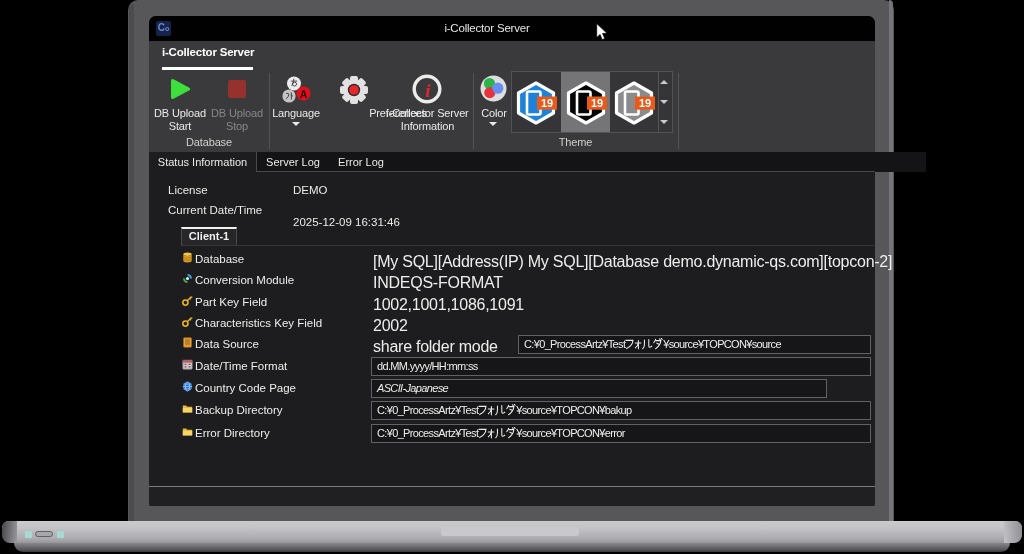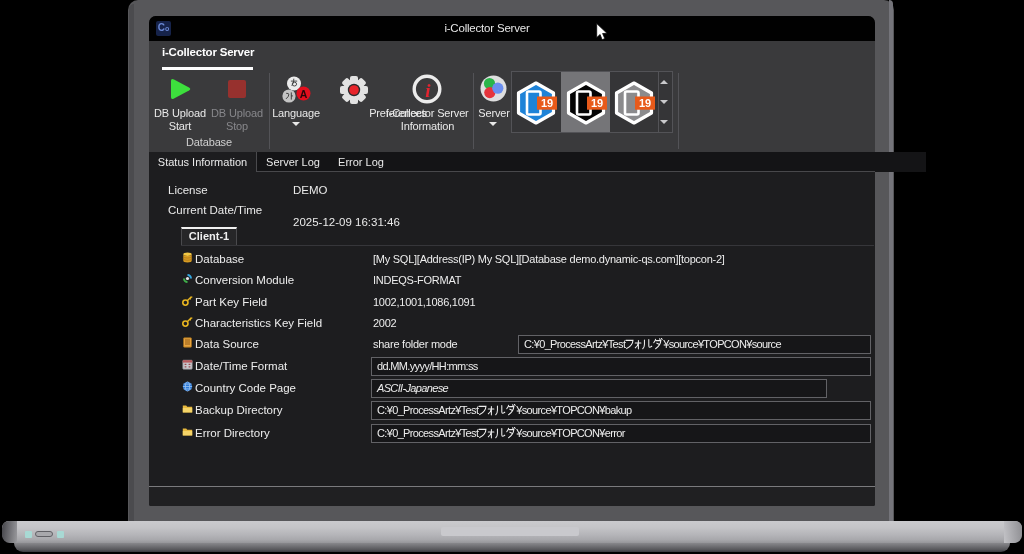--- a/index.html
+++ b/index.html
@@ -59,21 +59,21 @@
 
 
 #ctab { left:32px; top:55px; width:56px; height:18px; z-index:3; background:#262628;
   border-top:2px solid #f0f0f0; border-left:1px solid #4a4a4d; border-right:1px solid #4a4a4d;
   color:#f0f0f0; font-size:11px; font-weight:bold; text-align:center; line-height:15px; }
 #pageline { left:32px; top:73px; width:693px; height:1px; background:#36363a; }
 
 .frow { left:33px; height:22px; }
 .ficon { position:absolute; left:0; top:3px; width:11px; height:11px; }
 .flabel { position:absolute; left:13px; top:4px; color:#ededed; font-size:11.5px; white-space:nowrap; }
-.fval { position:absolute; left:191px; top:4px; color:#ededed; font-size:11px; letter-spacing:-0.25px; white-space:nowrap; }
+.fval { position:absolute; left:191px; top:4px; color:#ededed; font-size:16px; letter-spacing:-0.25px; white-space:nowrap; }
 .kana { display:inline-block; vertical-align:-2px; }
 .tbox { position:absolute; background:#161618; border:1px solid #626266; height:19px; top:1px;
   color:#ededed; font-size:11px; letter-spacing:-0.65px; line-height:17px; padding-left:5px; white-space:nowrap; }
 </style>
 </head>
 <body>
 <div id="stage">
   <div class="abs" id="bezel"></div>
   <div class="abs" id="bezel-edge"></div>
   <div class="abs" id="bezel-hl"></div>
@@ -145,21 +145,21 @@
       </svg>
       <div class="abs biglabel" style="left:220px; top:66px; width:117px;">i-Collector Server<br>Information</div>
       <div class="abs gsep" style="left:324px;"></div>
 
       <svg class="abs" style="left:331px; top:34px;" width="27" height="27" viewBox="0 0 27 27">
         <circle cx="13.5" cy="13.5" r="13" fill="#dededf"></circle>
         <circle cx="9.5" cy="8.5" r="5.6" fill="#2ab54a"></circle>
         <circle cx="9.8" cy="17.6" r="5.6" fill="#e5333c"></circle>
         <circle cx="17.8" cy="13.2" r="5.6" fill="#6a8ef0"></circle>
       </svg>
-      <div class="abs biglabel" style="left:315px; top:66px; width:60px;">Server</div>
+      <div class="abs biglabel" style="left:315px; top:66px; width:60px;">Color</div>
       <div class="abs ddarrow" style="left:340px; top:81px;"></div>
 
       <div class="abs" style="left:362px; top:30px; width:162px; height:62px; border:1px solid #535357; background:#353537;"></div>
       <div class="abs" style="left:412px; top:31px; width:49px; height:60px; background:#757578;"></div>
       <svg class="abs" style="left:365px; top:39px;" width="44" height="46" viewBox="0 0 44 46">
         <polygon points="22,3 39.5,13 39.5,33 22,43 4.5,33 4.5,13" fill="#1e83d8" stroke="#fff" stroke-width="3.2" stroke-linejoin="round"></polygon>
         <rect x="13" y="11.5" width="13.5" height="23" rx="1.5" fill="none" stroke="#fff" stroke-width="2.6"></rect>
         <rect x="23" y="16.5" width="20" height="13.2" fill="#e85a1a"></rect>
         <text x="33" y="27.2" font-size="11" font-weight="bold" fill="#fff" text-anchor="middle" font-family="Liberation Sans, sans-serif">19</text>
       </svg>
@@ -172,20 +172,21 @@
       <svg class="abs" style="left:463px; top:39px;" width="44" height="46" viewBox="0 0 44 46">
         <polygon points="22,3 39.5,13 39.5,33 22,43 4.5,33 4.5,13" fill="#8b8b8d" stroke="#fff" stroke-width="3.2" stroke-linejoin="round"></polygon>
         <rect x="13" y="11.5" width="13.5" height="23" rx="1.5" fill="none" stroke="#fff" stroke-width="2.6"></rect>
         <rect x="23" y="16.5" width="20" height="13.2" fill="#e85a1a"></rect>
         <text x="33" y="27.2" font-size="11" font-weight="bold" fill="#fff" text-anchor="middle" font-family="Liberation Sans, sans-serif">19</text>
       </svg>
       <div class="abs" style="left:509px; top:31px; width:1px; height:60px; background:#535357;"></div>
       <div class="abs" style="left:511px; top:39px; width:0; height:0; border-left:4px solid transparent; border-right:4px solid transparent; border-bottom:4.5px solid #c9c9cb;"></div>
       <div class="abs" style="left:511px; top:59px; width:0; height:0; border-left:4px solid transparent; border-right:4px solid transparent; border-top:4.5px solid #c9c9cb;"></div>
       <div class="abs" style="left:511px; top:79px; width:0; height:0; border-left:4px solid transparent; border-right:4px solid transparent; border-top:4.5px solid #c9c9cb;"></div>
+      <div class="abs grouplabel" style="left:324px; width:205px;">Theme</div>
       <div class="abs gsep" style="left:529px;"></div>
     </div>
 
     <div class="abs" id="tabstrip">
       <div class="abs toptab" id="tab-active">Status Information</div>
       <div class="abs toptab" style="left:108px; width:72px;">Server Log</div>
       <div class="abs toptab" style="left:180px; width:64px;">Error Log</div>
     </div>
     <div class="abs" id="tabline"></div>
 

